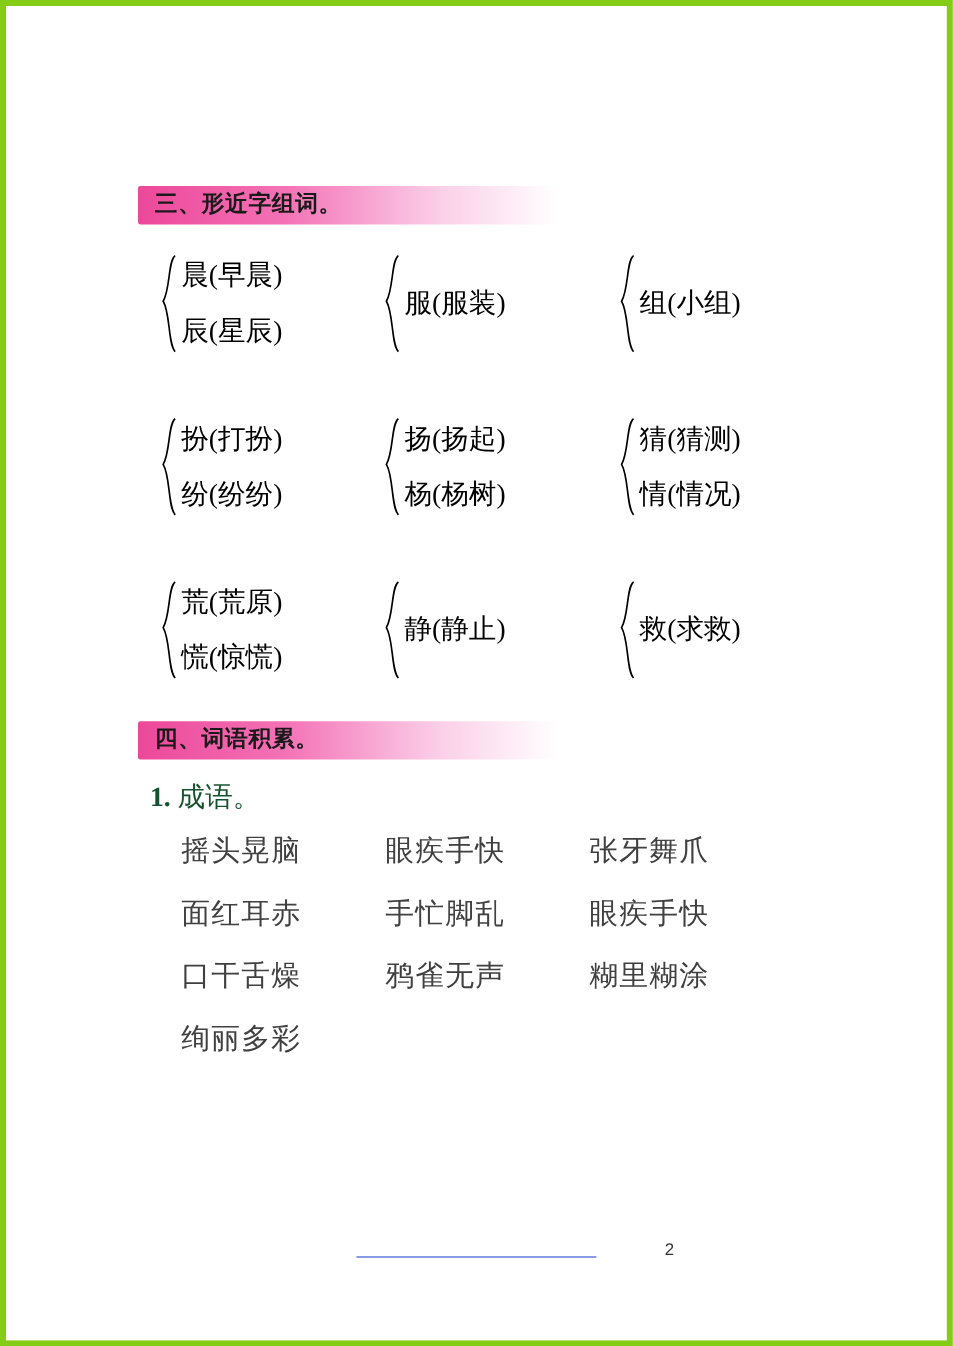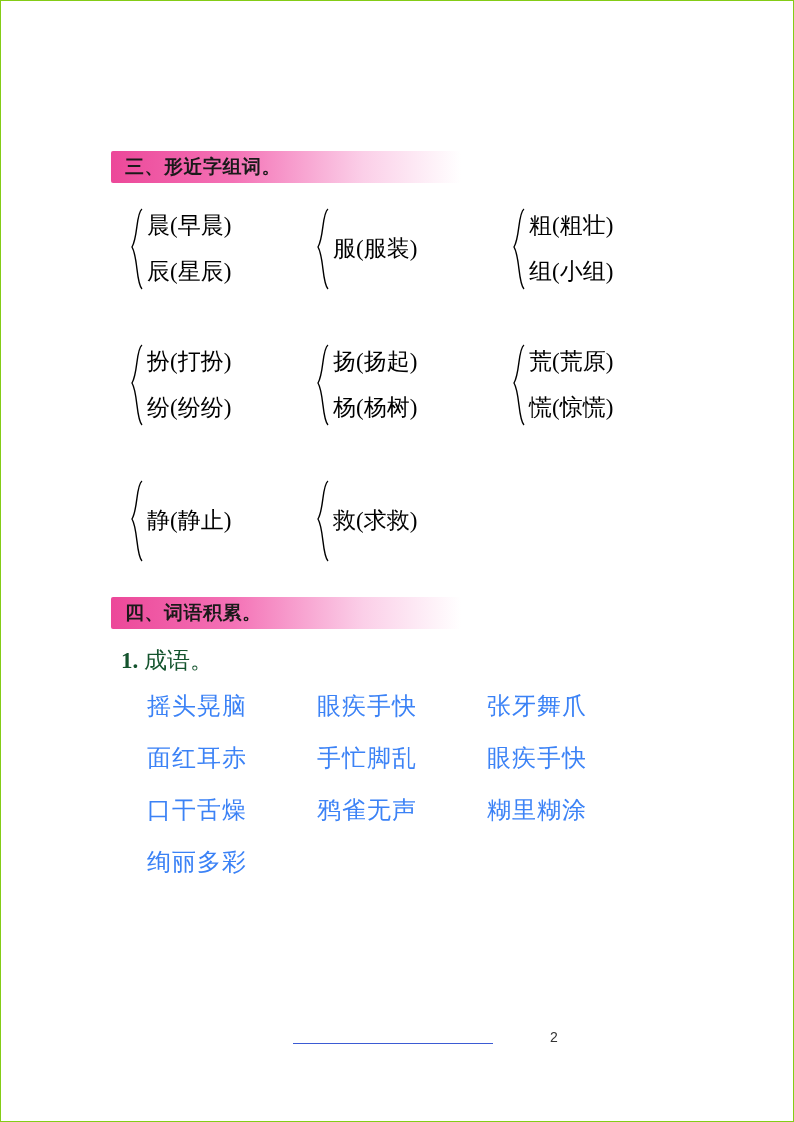--- a/index.html
+++ b/index.html
@@ -14,21 +14,21 @@
     color: #111111;
     position: relative;
     overflow: hidden;
   }
   .page {
     position: absolute;
     left: 0;
     top: 0;
     width: 794px;
     height: 1122px;
-    border: 1px solid #84cc16;
+    border: 5px solid #84cc16;
     box-sizing: border-box;
     background: #ffffff;
   }
   .content {
     position: absolute;
     left: 110px;
     top: 150px;
     width: 580px;
   }
 
@@ -110,21 +110,21 @@
     display: grid;
     grid-template-columns: 170px 170px 170px;
     row-gap: 12px;
     margin-left: 36px;
   }
   .idiom {
     font-size: 24px;
     line-height: 40px;
     letter-spacing: 1px;
     white-space: nowrap;
-    color: #3b82f6;
+    color: #404040;
     font-family: Liberation Serif, serif;
   }
 
   
   .footer-rule {
     position: absolute;
     left: 292px;
     top: 1042px;
     width: 200px;
     height: 0;
@@ -170,21 +170,20 @@
         </span>
         <div class="line">服(服装)</div>
       </div>
 
       <div class="pair">
         <span class="brace">
           <svg width="16" height="84" viewBox="0 0 16 84">
               <path d="M13 2 C7 6 9 30 3 40 C9 50 7 76 13 82" fill="none" stroke="#000" stroke-width="1.4"></path>
             </svg>
         </span>
-        <div class="line">粗(粗壮)</div>
         <div class="line">组(小组)</div>
       </div>
 
       <div class="pair">
         <span class="brace">
           <svg width="16" height="84" viewBox="0 0 16 84">
               <path d="M13 2 C7 6 9 30 3 40 C9 50 7 76 13 82" fill="none" stroke="#000" stroke-width="1.4"></path>
             </svg>
         </span>
         <div class="line">扮(打扮)</div>
@@ -194,20 +193,29 @@
       <div class="pair">
         <span class="brace">
           <svg width="16" height="84" viewBox="0 0 16 84">
               <path d="M13 2 C7 6 9 30 3 40 C9 50 7 76 13 82" fill="none" stroke="#000" stroke-width="1.4"></path>
             </svg>
         </span>
         <div class="line">扬(扬起)</div>
         <div class="line">杨(杨树)</div>
       </div>
 
+      <div class="pair">
+        <span class="brace">
+          <svg width="16" height="84" viewBox="0 0 16 84">
+              <path d="M13 2 C7 6 9 30 3 40 C9 50 7 76 13 82" fill="none" stroke="#000" stroke-width="1.4"></path>
+            </svg>
+        </span>
+        <div class="line">猜(猜测)</div>
+        <div class="line">情(情况)</div>
+      </div>
 
       <div class="pair">
         <span class="brace">
           <svg width="16" height="84" viewBox="0 0 16 84">
               <path d="M13 2 C7 6 9 30 3 40 C9 50 7 76 13 82" fill="none" stroke="#000" stroke-width="1.4"></path>
             </svg>
         </span>
         <div class="line">荒(荒原)</div>
         <div class="line">慌(惊慌)</div>
       </div>

